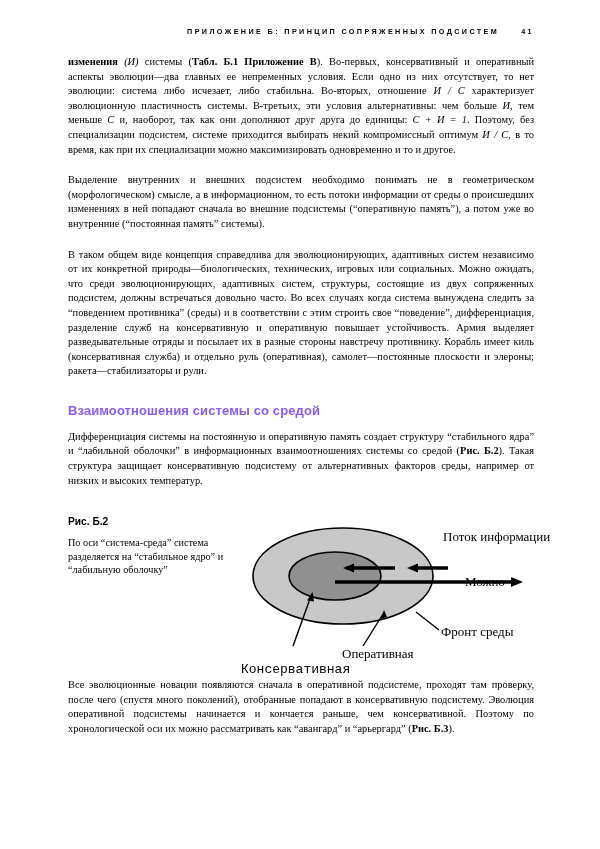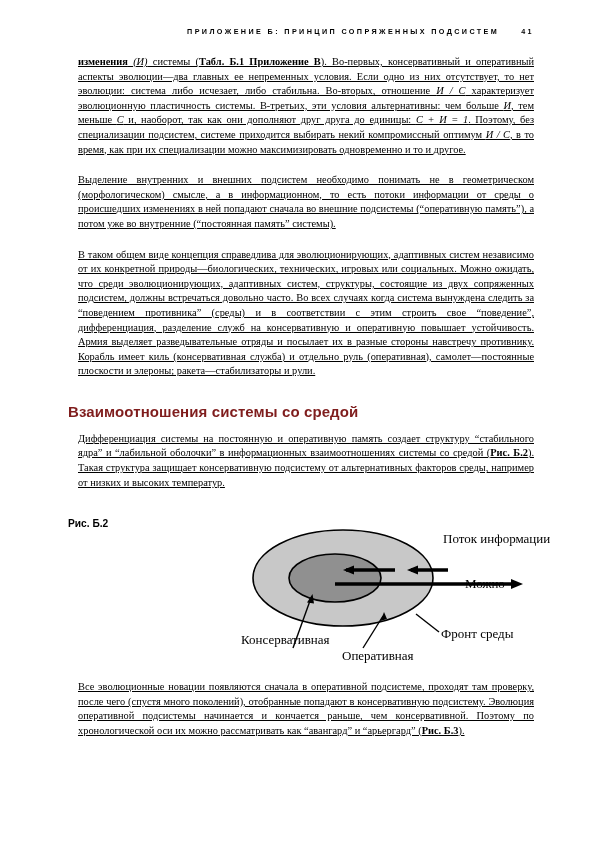--- a/index.html
+++ b/index.html
@@ -41,38 +41,37 @@
   .running-head .head-page { letter-spacing: 2.4px; }
 
   
   .content {
     position: absolute;
     left: 68px;
     right: 66px;
     top: 55px;
   }
   p.body {
-    margin: 0 0 16px 10px;
+    margin: 0 0 16px 0;
     font-size: 10.4px;
     line-height: 14.6px;
     text-align: justify;
     text-justify: inter-word;
     hyphens: none;
-    text-decoration: underline;
   }
   p.body b { font-weight: bold; }
   p.body i { font-style: italic; }
 
   
   h2.section-head {
     margin: 24px 0 12px 0;
     font-family: "Liberation Sans", sans-serif;
     font-weight: bold;
-    font-size: 15px;
-    color: #7f1d1d;
+    font-size: 13px;
+    color: #8b5cf6;
     letter-spacing: 0.1px;
   }
 
   
   .figure-block {
     position: relative;
     height: 150px;
     margin-top: 18px;
     margin-bottom: 6px;
   }
@@ -128,20 +127,21 @@
     <p class="body">В таком общем виде концепция справедлива для эволюционирующих, адаптивных систем независимо от их конкретной природы—биологических, технических, игровых или социальных. Можно ожидать, что среди эволюционирующих, адаптивных систем, структуры, состоящие из двух сопряженных подсистем, должны встречаться довольно часто. Во всех случаях когда система вынуждена следить за “поведением противника” (среды) и в соответствии с этим строить свое “поведение”, дифференциация, разделение служб на консервативную и оперативную повышает устойчивость. Армия выделяет разведывательные отряды и посылает их в разные стороны навстречу противнику. Корабль имеет киль (консервативная служба) и отдельно руль (оперативная), самолет—постоянные плоскости и элероны; ракета—стабилизаторы и рули.</p>
 
     <h2 class="section-head">Взаимоотношения системы со средой</h2>
 
     <p class="body"><span>Дифференциация системы на постоянную и оперативную память создает структуру “стабильного ядра” и “лабильной оболочки” в информационных взаимоотношениях системы со средой (</span><b>Рис. Б.2</b><span>). Такая структура защищает консервативную подсистему от альтернативных факторов среды, например от низких и высоких температур.</span></p>
 
     <div class="figure-block">
 
       <div class="fig-caption-col">
         <div class="fig-number">Рис. Б.2</div>
+        <div class="fig-caption-text">По оси “система-среда” система разделяется на “стабильное ядро” и “лабильную оболочку”</div>
       </div>
 
       <div class="fig-art">
         <svg width="291" height="150" viewBox="0 0 291 150" xmlns="http://www.w3.org/2000/svg">
 
           <ellipse cx="100" cy="70" rx="90" ry="48" fill="#c8c8c8" stroke="#000000" stroke-width="1.6"></ellipse>
 
           <ellipse cx="92" cy="70" rx="46" ry="24" fill="#909090" stroke="#000000" stroke-width="1.6"></ellipse>
 
           <g stroke="#000000" stroke-width="3.4" fill="none">
@@ -163,21 +163,21 @@
 
           <g>
             <line x1="50" y1="140" x2="68" y2="90" stroke="#000000" stroke-width="1.4"></line>
             <polygon points="69.5,86 64,94.5 71,95.5" fill="#000000"></polygon>
           </g>
         </svg>
 
         <span class="diagram-label" style="left:200px; top:23px;">Поток информации</span>
         <span class="diagram-label" style="left:222px; top:68px;">Можно</span>
         <span class="diagram-label" style="left:198px; top:118px;">Фронт среды</span>
-        <span class="diagram-label" style="left:-2px; top:124px;">Консервативная</span>
+        <span class="diagram-label" style="left:-2px; top:156px;font-family:Liberation Mono, monospace;">Консервативная</span>
         <span class="diagram-label" style="left:99px; top:140px;font-family:Liberation Serif, serif;">Оперативная</span>
       </div>
 
     </div>
 
     <p class="body" style="margin-top:22px;"><span>Все эволюционные новации появляются сначала в оперативной подсистеме, проходят там проверку, после чего (спустя много поколений), отобранные попадают в консервативную подсистему. Эволюция оперативной подсистемы начинается и кончается раньше, чем консервативной. Поэтому по хронологической оси их можно рассматривать как “авангард” и “арьергард” (</span><b>Рис. Б.3</b><span>).</span></p>
 
   </div>
 </div>
 

